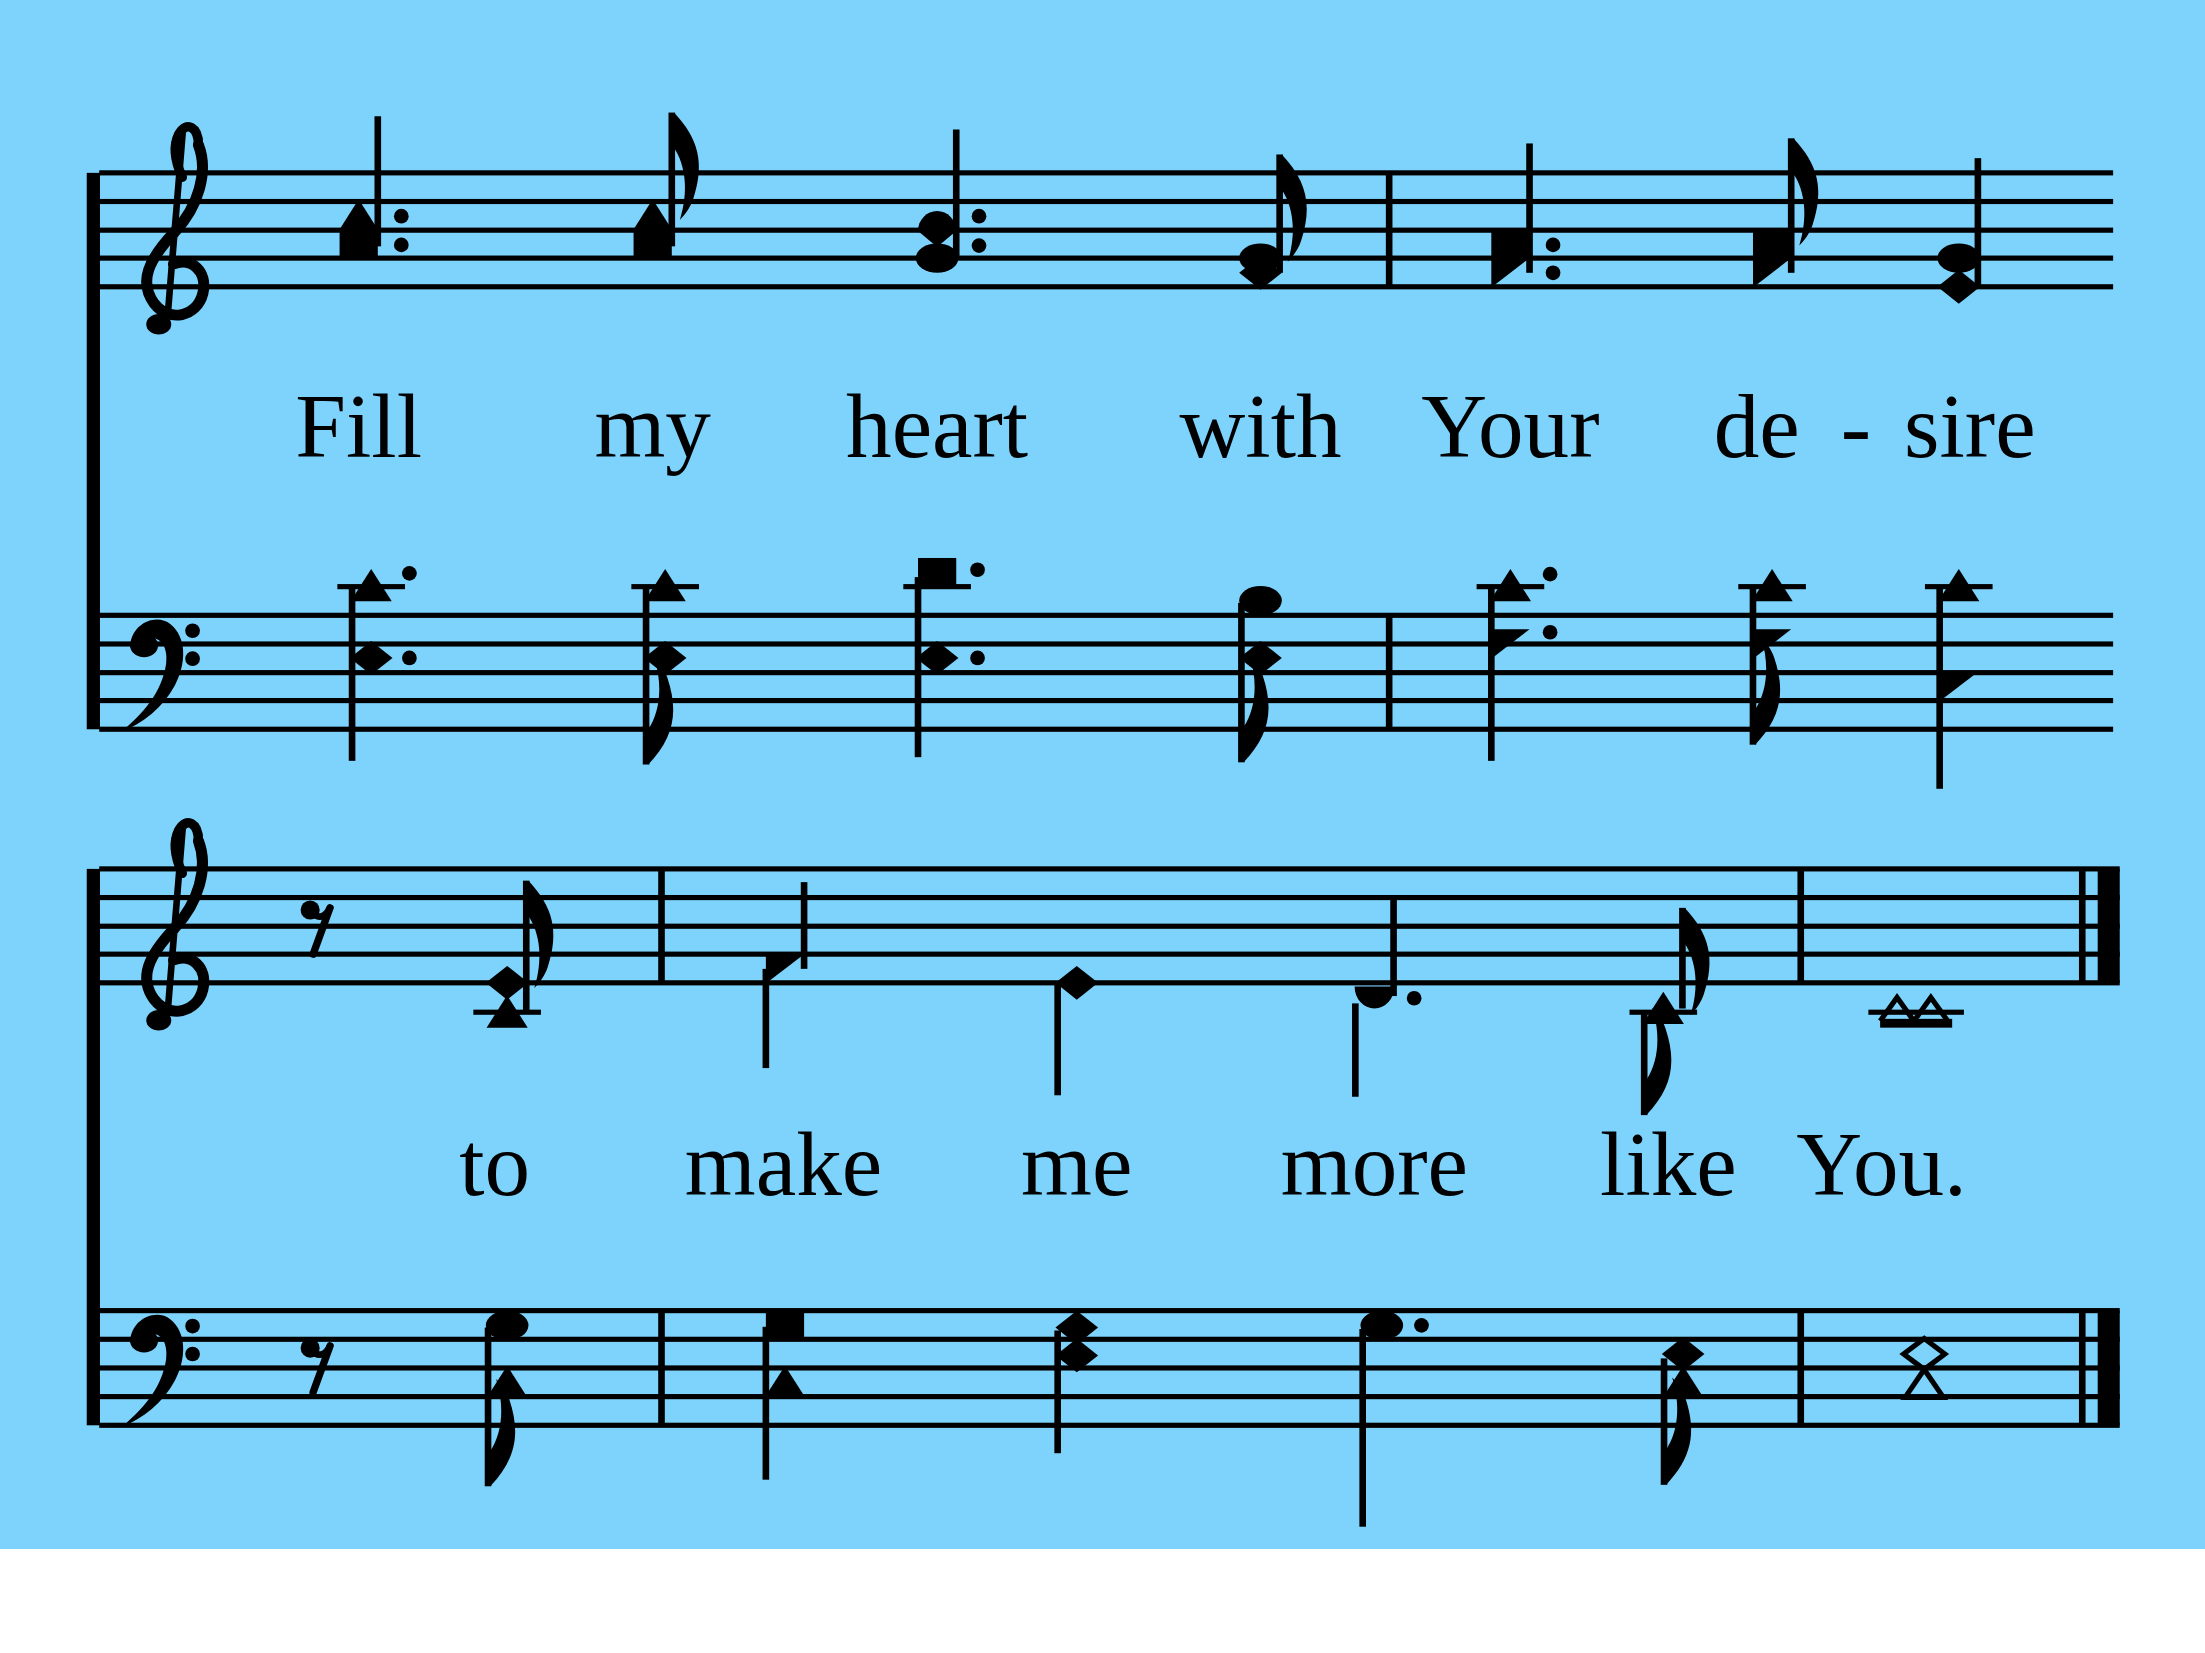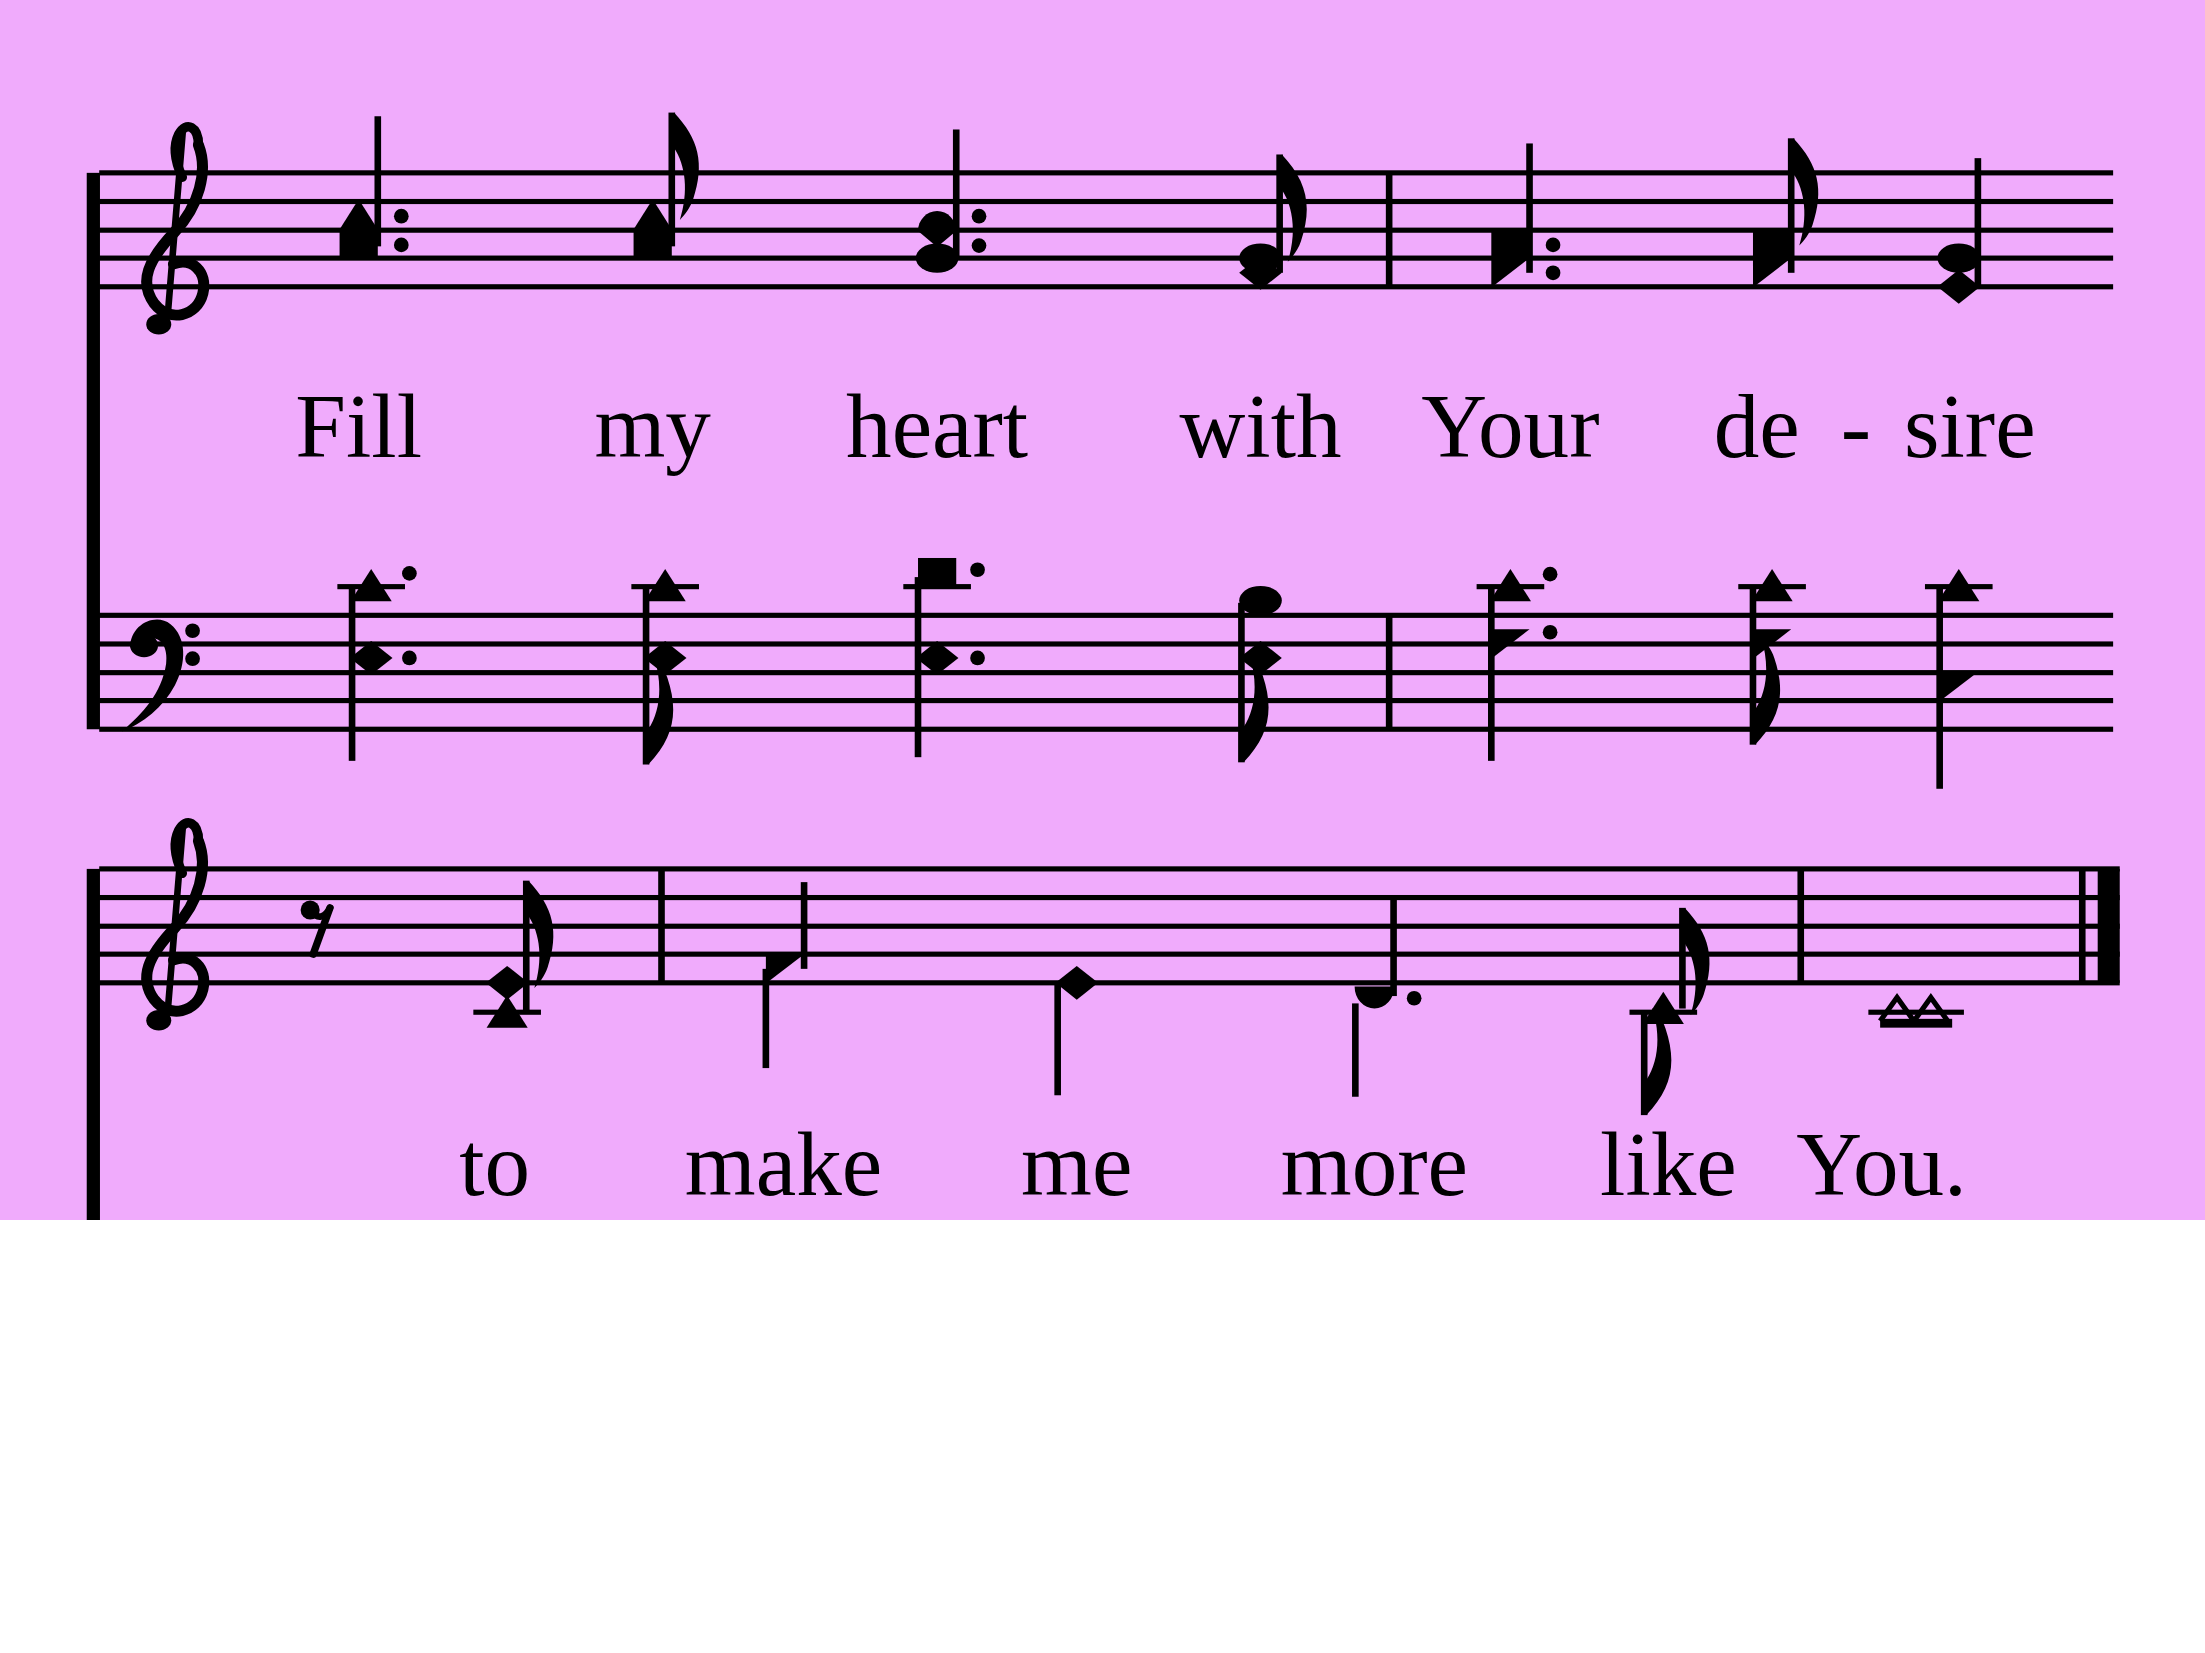--- a/index.html
+++ b/index.html
@@ -1,16 +1,16 @@
 <!DOCTYPE html>
 <html style="font-size:11.8px"><head>
 <meta charset="utf-8">
 <style>
   html,body{margin:0;padding:0;background:#ffffff;}
-  .page{position:relative;width:2205px;height:1220px;background:#f0abfc;overflow:hidden;}
+  .page{position:relative;width:2205px;height:1549px;background:#7dd3fc;overflow:hidden;}
   #score{position:absolute;left:0;top:0;}
   .footer{position:absolute;left:18.4px;top:1608px;font-family:"Liberation Sans",sans-serif;
           font-size:23px;color:#000;white-space:pre;letter-spacing:0px;}
 </style>
 </head>
 <body>
 
 <div class="page">
   <svg id="score" width="2205" height="1654" viewBox="0 0 3000 2250" xmlns="http://www.w3.org/2000/svg">
       <rect x="118" y="235" width="18" height="757" fill="#000000"></rect>

